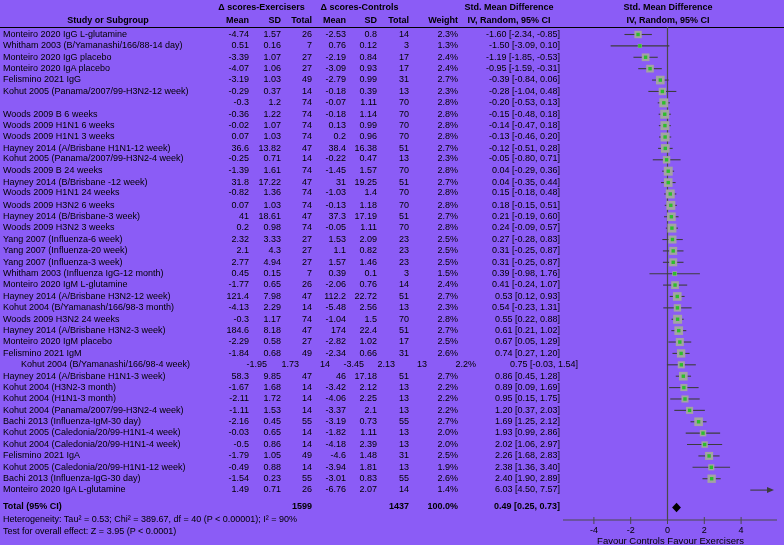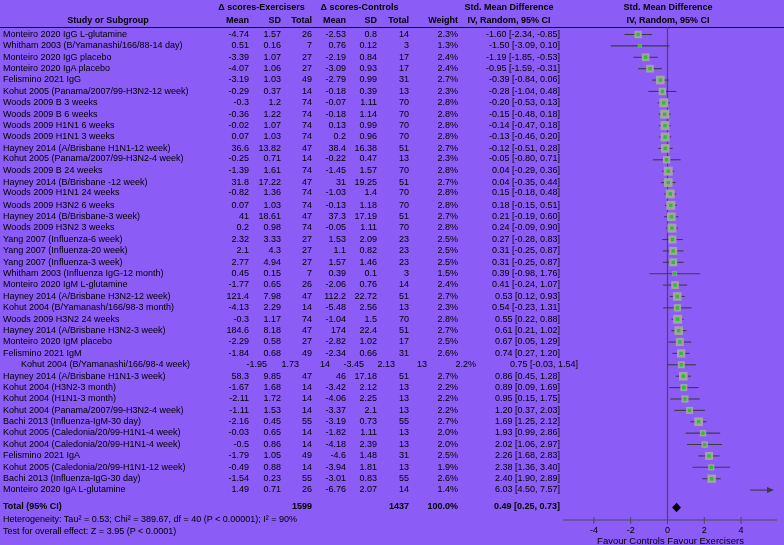--- a/index.html
+++ b/index.html
@@ -110,21 +110,20 @@
         <span class="col-m1">-0.29</span>
         <span class="col-s1">0.37</span>
         <span class="col-n1">14</span>
         <span class="col-m2">-0.18</span>
         <span class="col-s2">0.39</span>
         <span class="col-n2">13</span>
         <span class="col-w">2.3%</span>
         <span class="col-ci">-0.28 [-1.04, 0.48]</span>
       </div>
       <div class="row" style="top: 97.14px;">
-        <span class="col-study">Woods 2009 B 3 weeks</span>
         <span class="col-m1">-0.3</span>
         <span class="col-s1">1.2</span>
         <span class="col-n1">74</span>
         <span class="col-m2">-0.07</span>
         <span class="col-s2">1.11</span>
         <span class="col-n2">70</span>
         <span class="col-w">2.8%</span>
         <span class="col-ci">-0.20 [-0.53, 0.13]</span>
       </div>
       <div class="row" style="top: 108.53px;">
@@ -239,21 +238,21 @@
       </div>
       <div class="row" style="top: 222.43px;">
         <span class="col-study">Woods 2009 H3N2 3 weeks</span>
         <span class="col-m1">0.2</span>
         <span class="col-s1">0.98</span>
         <span class="col-n1">74</span>
         <span class="col-m2">-0.05</span>
         <span class="col-s2">1.11</span>
         <span class="col-n2">70</span>
         <span class="col-w">2.8%</span>
-        <span class="col-ci">0.24 [-0.09, 0.90]</span>
+        <span class="col-ci">0.24 [-0.09, 0.57]</span>
       </div>
       <div class="row" style="top: 233.82px;">
         <span class="col-study">Yang 2007 (Influenza-6 week)</span>
         <span class="col-m1">2.32</span>
         <span class="col-s1">3.33</span>
         <span class="col-n1">27</span>
         <span class="col-m2">1.53</span>
         <span class="col-s2">2.09</span>
         <span class="col-n2">23</span>
         <span class="col-w">2.5%</span>

